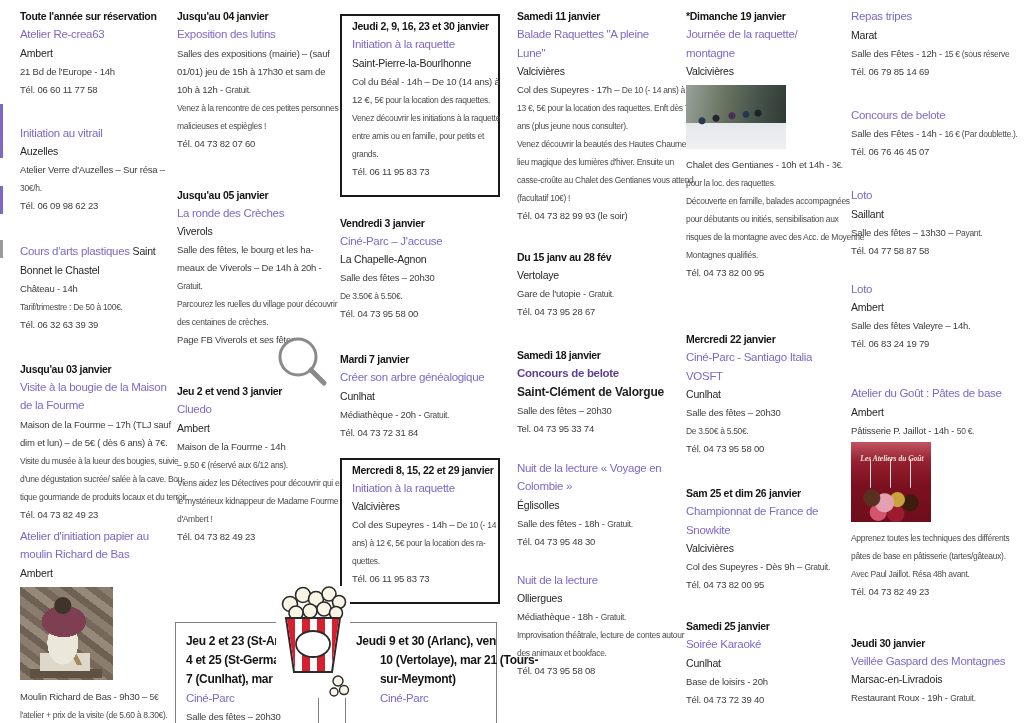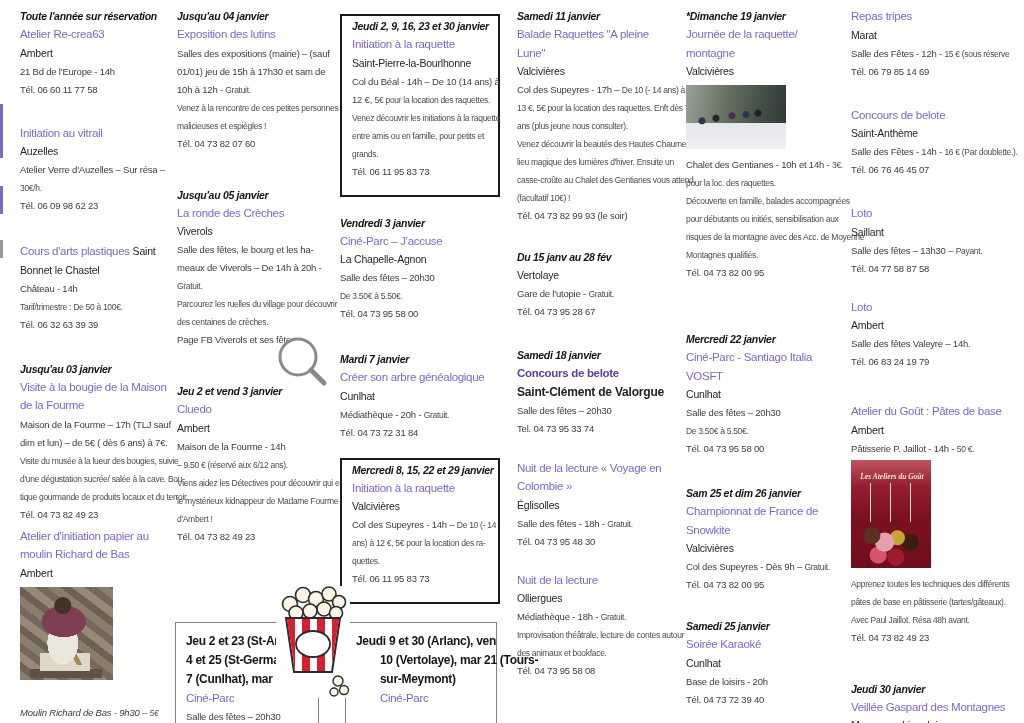--- a/index.html
+++ b/index.html
@@ -1,21 +1,21 @@
 <!DOCTYPE html>
 <html><head>
 <meta charset="utf-8">
 <style>
   html,body{margin:0;padding:0;background:#e8e8e8;}
   #doc{position:relative;width:1024px;height:723px;background:#ffffff;overflow:hidden;
        font-family:"Liberation Sans",sans-serif;}
   .col{position:absolute;z-index:1;}
   .block{margin:0;}
   .line{white-space:nowrap;}
-  .ln-d{font-weight:700;font-size:10.5px;line-height:15px;color:#151515;letter-spacing:-0.3px;font-style:italic;}
+  .ln-d{font-weight:700;font-size:10.5px;line-height:15px;color:#151515;letter-spacing:-0.3px;}
   .ln-D{font-weight:700;font-size:12px;line-height:17px;color:#151515;letter-spacing:-0.3px;}
   .ln-t{font-size:11.5px;line-height:16.5px;color:#7e68c6;letter-spacing:-0.3px;}
   .ln-tb{font-size:11.5px;line-height:16.5px;color:#5d3d96;font-weight:700;letter-spacing:-0.3px;}
   .ln-p{font-size:10.5px;line-height:14px;color:#262626;letter-spacing:-0.2px;}
   .ln-pb{font-size:12px;line-height:14px;color:#222222;font-weight:700;letter-spacing:-0.2px;}
   .ln-b{font-size:9.5px;line-height:13.5px;color:#3d3d3d;letter-spacing:-0.2px;}
   .ln-s{font-size:8.5px;line-height:12px;color:#4c4c4c;letter-spacing:-0.3px;}
   .box{box-sizing:border-box;background:#fff;}
   .box.thick{border:2.5px solid #1a1a1a;padding:0 8px 16px 10px;}
   .box.thin{border:1px solid #808080;padding:8px 8px 10px 10px;}
@@ -137,21 +137,21 @@
         <div class="line"><span class="ln-s">Visite du musée à la lueur des bougies, suivie</span></div>
         <div class="line"><span class="ln-s">d'une dégustation sucrée/ salée à la cave. Bou-</span></div>
         <div class="line"><span class="ln-s">tique gourmande de produits locaux et du terroir.</span></div>
         <div class="line"><span class="ln-b">Tél. 04 73 82 49 23</span></div>
       </div>
       <div class="block" style="margin-top: 4px;">
         <div class="line"><span class="ln-t">Atelier d'initiation papier au</span></div>
         <div class="line"><span class="ln-t">moulin Richard de Bas</span></div>
         <div class="line"><span class="ln-p">Ambert</span></div>
         <div class="photo papermill-photo" style="width: 93px; height: 93px; margin-top: 6px;"></div>
-        <div class="line" style="margin-top: 22px; font-style: italic;"><span class="ln-b">Moulin Richard de Bas - 9h30 – </span><span class="ln-s">5€</span></div>
+        <div class="line" style="margin-top: 6px;"><span class="ln-b">Moulin Richard de Bas - 9h30 – </span><span class="ln-s">5€</span></div>
         <div class="line"><span class="ln-s">l'atelier + prix de la visite (de 5.60 à 8.30€).</span></div>
         <div class="line"></div>
       </div>
     </div>
     <div class="col" style="left: 177px; top: 6px; width: 152px;">
       <div class="block">
         <div class="line"><span class="ln-d">Jusqu'au 04 janvier</span></div>
         <div class="line"><span class="ln-t">Exposition des lutins</span></div>
         <div class="line"><span class="ln-b">Salles des expositions (mairie) – (sauf</span></div>
         <div class="line"><span class="ln-b">01/01) jeu de 15h à 17h30 et sam de</span></div>
@@ -323,41 +323,40 @@
     </div>
     <div class="col" style="left: 851px; top: 6px; width: 170px;">
       <div class="block">
         <div class="line"><span class="ln-t">Repas tripes</span></div>
         <div class="line"><span class="ln-p">Marat</span></div>
         <div class="line"><span class="ln-b">Salle des Fêtes - 12h - </span><span class="ln-s">15 € (sous réserve</span></div>
         <div class="line"><span class="ln-b">Tél. 06 79 85 14 69</span></div>
       </div>
       <div class="block" style="margin-top: 26px;">
         <div class="line"><span class="ln-t">Concours de belote</span></div>
-        <div class="line"><span class="ln-p">Saint-Anthème</span></div>
         <div class="line"><span class="ln-b">Salle des Fêtes - 14h - </span><span class="ln-s">16 € (Par doublette.).</span></div>
         <div class="line"><span class="ln-b">Tél. 06 76 46 45 07</span></div>
       </div>
       <div class="block" style="margin-top: 26px;">
         <div class="line"><span class="ln-t">Loto</span></div>
         <div class="line"><span class="ln-p">Saillant</span></div>
         <div class="line"><span class="ln-b">Salle des fêtes – 13h30 – </span><span class="ln-s">Payant.</span></div>
         <div class="line"><span class="ln-b">Tél. 04 77 58 87 58</span></div>
       </div>
       <div class="block" style="margin-top: 21px;">
         <div class="line"><span class="ln-t">Loto</span></div>
         <div class="line"><span class="ln-p">Ambert</span></div>
         <div class="line"><span class="ln-b">Salle des fêtes  Valeyre – 14h.</span></div>
         <div class="line"><span class="ln-b">Tél. 06 83 24 19 79</span></div>
       </div>
       <div class="block" style="margin-top: 32px;">
         <div class="line"><span class="ln-t">Atelier du Goût : Pâtes de base</span></div>
         <div class="line"><span class="ln-p">Ambert</span></div>
         <div class="line"><span class="ln-b">Pâtisserie P. Jaillot - 14h - </span><span class="ln-s">50 €.</span></div>
-        <div class="photo patisserie-photo" style="width: 80px; height: 108px; margin-top: 4px;">
+        <div class="photo patisserie-photo" style="width: 80px; height: 80px; margin-top: 4px;">
           <span class="patisserie-script">Les Ateliers du Goût</span>
         </div>
         <div class="line" style="margin-top: 5px;"><span class="ln-s">Apprenez toutes les techniques des différents</span></div>
         <div class="line"><span class="ln-s">pâtes de base en pâtisserie (tartes/gâteaux).</span></div>
         <div class="line"><span class="ln-s">Avec Paul Jaillot. Résa 48h avant.</span></div>
         <div class="line"><span class="ln-b">Tél. 04 73 82 49 23</span></div>
       </div>
       <div class="block" style="margin-top: 34px;">
         <div class="line"><span class="ln-d">Jeudi 30 janvier</span></div>
         <div class="line"><span class="ln-t">Veillée Gaspard des Montagnes</span></div>

